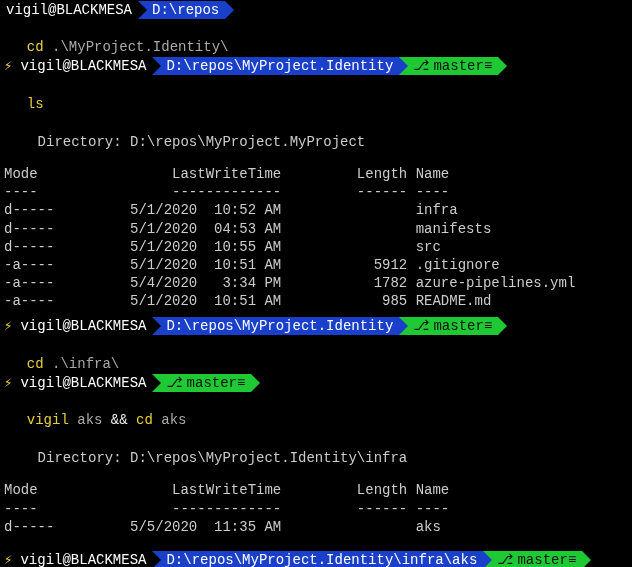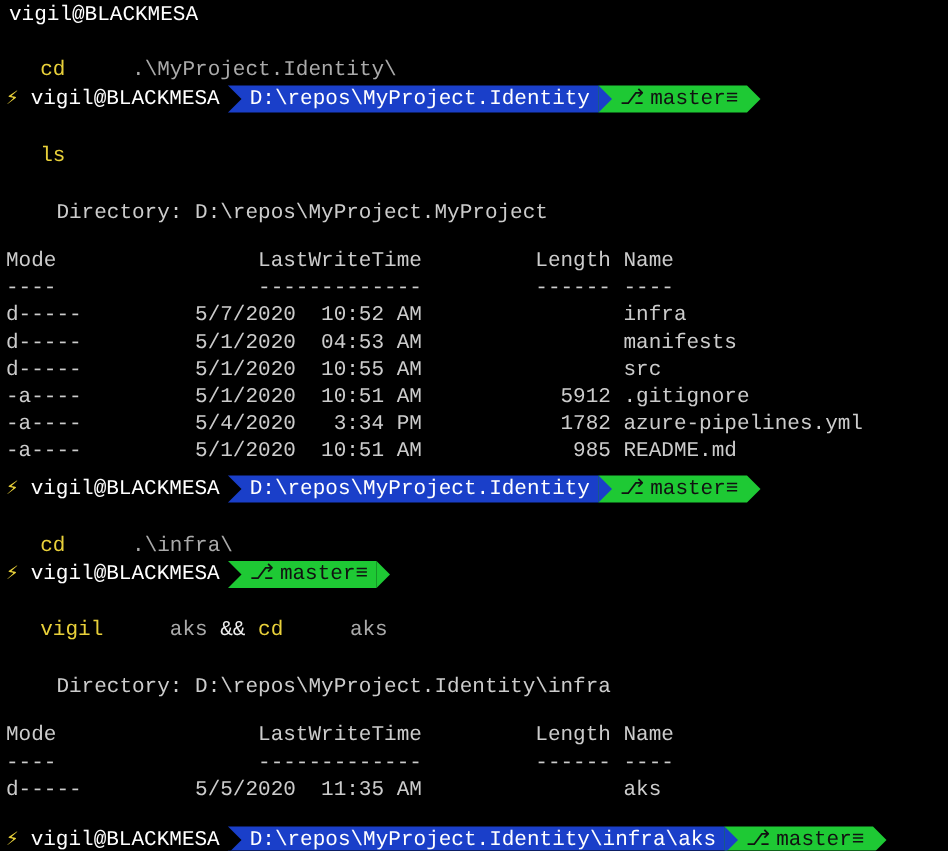--- a/index.html
+++ b/index.html
@@ -59,40 +59,43 @@
     padding: 0 2px 0 4px;
   }
   .branch-icon {
     margin-right: 4px;
   }
   .cmd {
     padding-left: 10px;
     white-space: pre;
   }
   .yellow { color: #e8d03a; }
-  .grey { color: #aaa; padding-left: 36px; }
+  .grey { color: #aaa; }
   .white { color: #eee; }
   pre.block {
     margin: 0;
     font-family: inherit;
     font-size: inherit;
     color: #ccc;
     white-space: pre;
     padding-left: 4px;
   }
   .hdr { color: #ddd; }
   .spacer { height: 14px; }
   .spacer-sm { height: 6px; }
 </style>
 </head>
 <body>
 
 <div class="prompt-line">
   <span class="seg seg-black">
       <span>vigil@BLACKMESA</span>
+    </span>
+  <span class="seg seg-blue">
+      <span>D:\repos</span>
     </span>
 </div>
 <div class="cmd">
   <span class="yellow">cd</span><span class="grey"> .\MyProject.Identity\</span>
 </div>
 
 <div class="prompt-line">
   <span class="bolt">⚡</span>
   <span class="seg seg-black">
       <span>vigil@BLACKMESA</span>
@@ -106,21 +109,21 @@
   <span class="yellow">ls</span>
 </div>
 
 <div class="spacer"></div>
 <div class="spacer-sm"></div>
 
 <pre class="block">    Directory: D:\repos\MyProject.MyProject</pre>
 <div class="spacer"></div>
 <pre class="block hdr">Mode                LastWriteTime         Length Name</pre>
 <pre class="block hdr">----                -------------         ------ ----</pre>
-<pre class="block">d-----         5/7/2020  10:52 AM                infra</pre>
+<pre class="block">d-----         5/1/2020  10:52 AM                infra</pre>
 <pre class="block">d-----         5/1/2020  04:53 AM                manifests</pre>
 <pre class="block">d-----         5/1/2020  10:55 AM                src</pre>
 <pre class="block">-a----         5/1/2020  10:51 AM           5912 .gitignore</pre>
 <pre class="block">-a----         5/4/2020   3:34 PM           1782 azure-pipelines.yml</pre>
 <pre class="block">-a----         5/1/2020  10:51 AM            985 README.md</pre>
 
 <div class="spacer-sm"></div>
 
 <div class="prompt-line">
   <span class="bolt">⚡</span>

